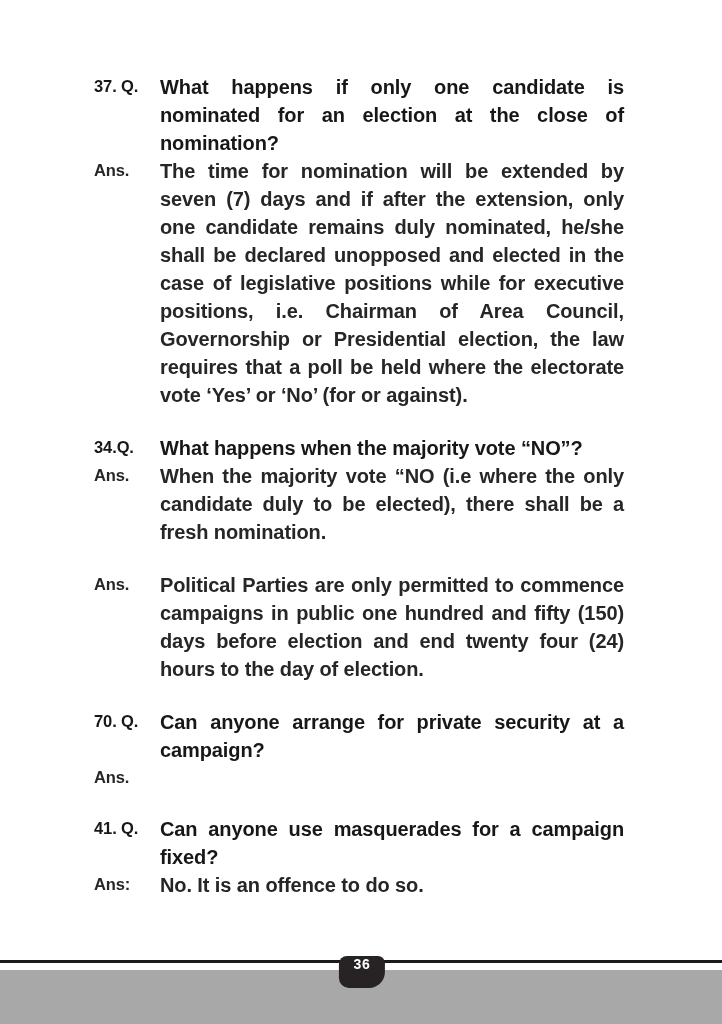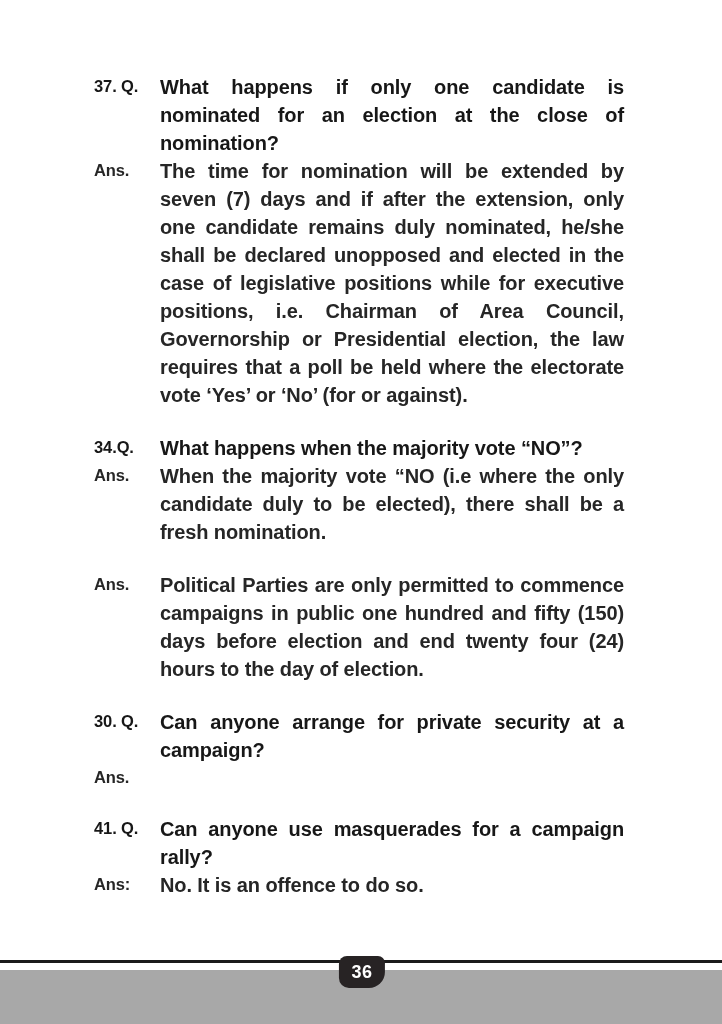--- a/index.html
+++ b/index.html
@@ -75,24 +75,23 @@
     position: absolute;
     left: 50%;
     top: 956px;
     transform: translateX(-48%);
     width: 46px;
     height: 32px;
     background: var(--badge-bg, #272324);
     border-radius: 8px 7px 16px 10px;
     color: var(--badge-text, #ffffff);
     font-weight: bold;
-    font-size: 18px;
+    font-size: 14px;
     letter-spacing: 0.5px;
     display: flex;
-    align-items: center;
     justify-content: center;
     z-index: 2;
   }
 </style>
 </head>
 <body>
 
 <div class="page">
 
   <main class="content">
@@ -121,32 +120,32 @@
 
     <section class="qa-item">
       <div class="qa-row a-row">
         <div class="qa-label">Ans.</div>
         <div class="qa-text">Political Parties are only permitted to commence campaigns in public one hundred and fifty (150) days before election and end twenty four (24) hours to the day of election.</div>
       </div>
     </section>
 
     <section class="qa-item">
       <div class="qa-row q-row">
-        <div class="qa-label">30. Q.</div>
+        <div class="qa-label">70. Q.</div>
         <div class="qa-text">Can anyone arrange for private security at a campaign?</div>
       </div>
       <div class="qa-row a-row">
         <div class="qa-label">Ans.</div>
       </div>
     </section>
 
     <section class="qa-item">
       <div class="qa-row q-row">
         <div class="qa-label">41. Q.</div>
-        <div class="qa-text">Can anyone use masquerades for a campaign rally?</div>
+        <div class="qa-text">Can anyone use masquerades for a campaign fixed?</div>
       </div>
       <div class="qa-row a-row">
         <div class="qa-label">Ans:</div>
         <div class="qa-text">No. It is an offence to do so.</div>
       </div>
     </section>
 
 
   </main>
 

